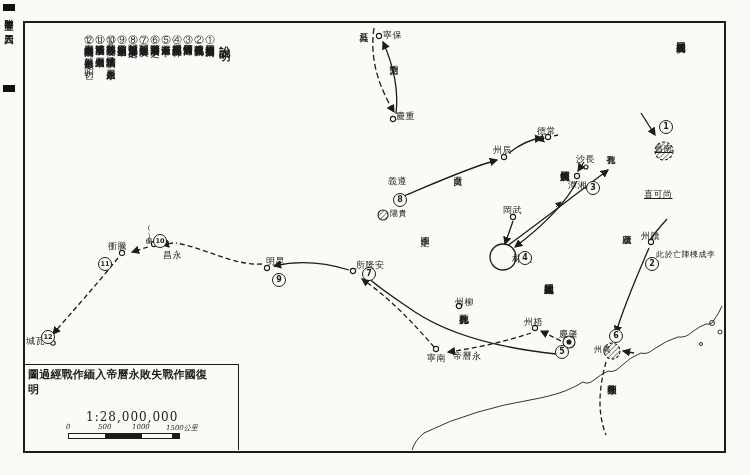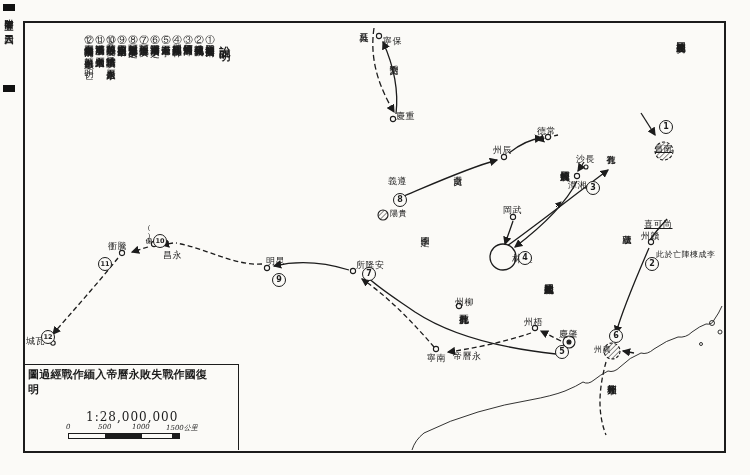--- a/index.html
+++ b/index.html
@@ -140,33 +140,33 @@
     <div>⑥滿清軍圍攻廣州十月下之</div>
     <div>⑦孫可望挾帝至安隆所</div>
     <div>⑧孫可望部屬對滿清軍之反攻</div>
     <div>⑨李定國救永曆帝走昆明</div>
     <div>⑩及孫可望敗降叛變，洪承疇督諸軍攻滇，永曆帝走永昌</div>
     <div>⑪滿清軍追擊至騰衝，永曆帝進入緬甸</div>
     <div>⑫永曆十五年緬甸投降於滿清，執永曆帝出獻，明亡</div>
   </div>
 
   <div id="map-labels">
-      <div class="mlabel" style="left: 383px; top: 29px; margin-top: 6px;">寧保</div>
+      <div class="mlabel" style="left: 383px; top: 29px;">寧保</div>
       <div class="mlabel v" style="left: 356px; top: 26px; height: 38px;">吳三桂</div>
       <div class="mlabel v" style="left: 386px; top: 58px; height: 38px;">劉文秀</div>
       <div class="mlabel" style="left: 396px; top: 110px;">慶重</div>
       <div class="mlabel" style="left: 493px; top: 144px;">州辰</div>
       <div class="mlabel" style="left: 537px; top: 125px;">德常</div>
       <div class="mlabel" style="left: 576px; top: 153px;">沙長</div>
       <div class="mlabel v" style="left: 603px; top: 148px; height: 38px;">孔有德</div>
       <div class="mlabel" style="left: 568px; top: 165px; margin-top: 14px;">潭湘</div>
       <div class="mlabel v" style="left: 545px; top: 164px; height: 56px; width: 26px; font-size: 9.5px;">何騰蛟殉國於此</div>
       <div class="mlabel" style="left: 655px; top: 143px; font-size: 8px; text-decoration: underline;">昌南</div>
       <div class="mlabel v" style="left: 673px; top: 35px; height: 106px; font-size: 9.5px;">姜曰廣金聲桓殉國於此</div>
-      <div class="mlabel" style="left: 644px; top: 218px; text-decoration: underline;">喜可尚</div>
+      <div class="mlabel" style="left: 644px; top: 188px; text-decoration: underline;">喜可尚</div>
       <div class="mlabel" style="left: 641px; top: 230px;">州贛</div>
       <div class="mlabel" style="left: 656px; top: 249px; font-size: 8px;">此於亡陣棟成李</div>
       <div class="mlabel v" style="left: 619px; top: 228px; height: 34px; font-size: 9px;">耿繼茂</div>
       <div class="mlabel" style="left: 594px; top: 344px; font-size: 8px;">州廣</div>
       <div class="mlabel v" style="left: 604px; top: 377px; height: 76px; font-size: 9.5px;">杜永和等奔瓊州</div>
       <div class="mlabel" style="left: 559px; top: 328px;">慶肇</div>
       <div class="mlabel" style="left: 524px; top: 316px;">州梧</div>
       <div class="mlabel" style="left: 455px; top: 296px;">州柳</div>
       <div class="mlabel v" style="left: 444px; top: 307px; height: 34px; width: 26px; font-size: 9.5px;">孔有德死於此</div>
       <div class="mlabel" style="left: 512px; top: 252px; font-size: 10px;">林桂</div>

